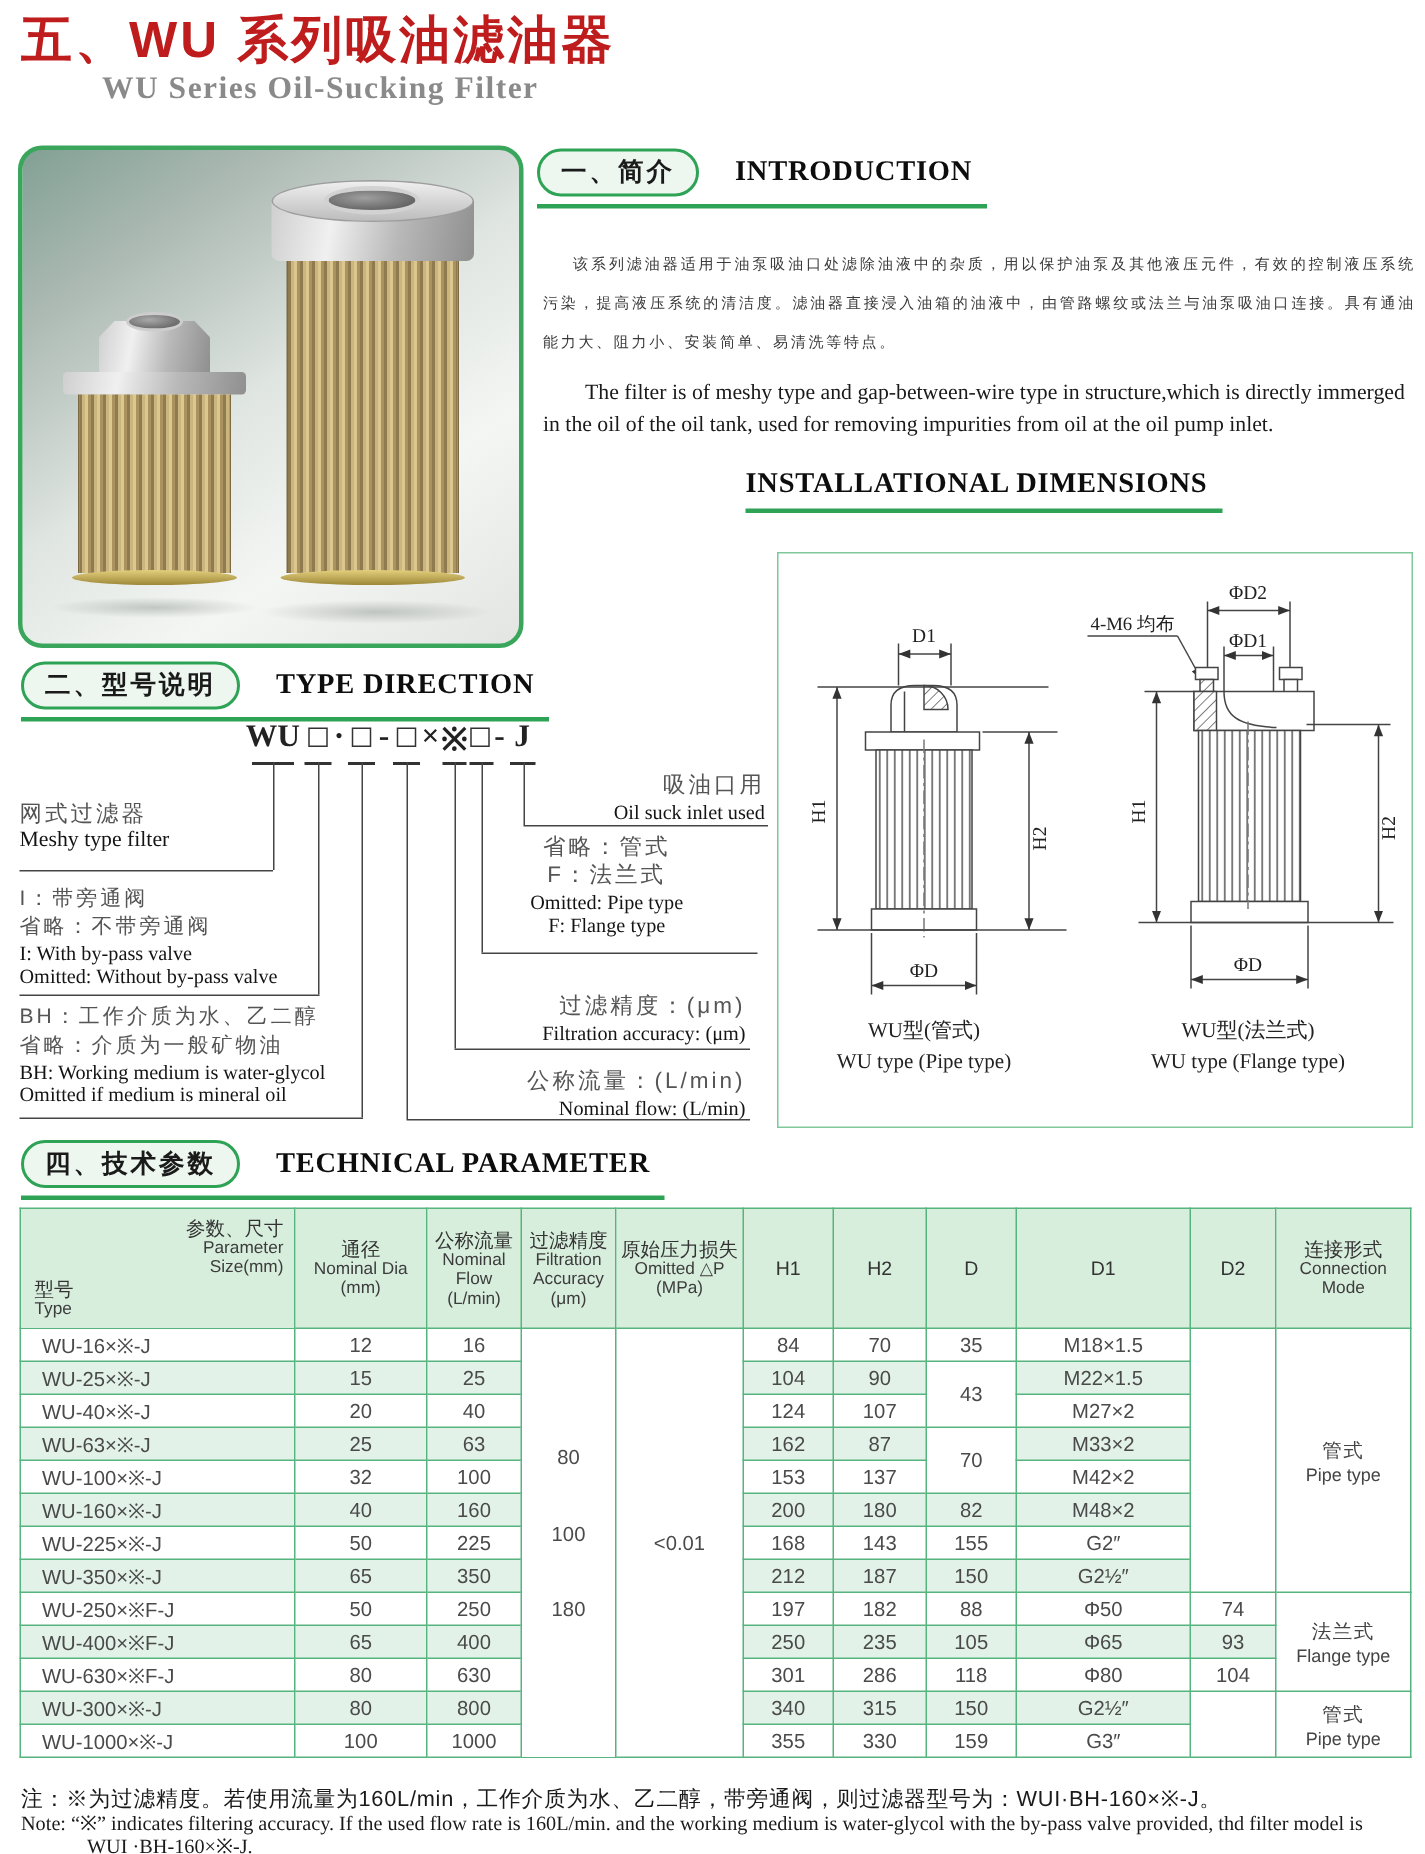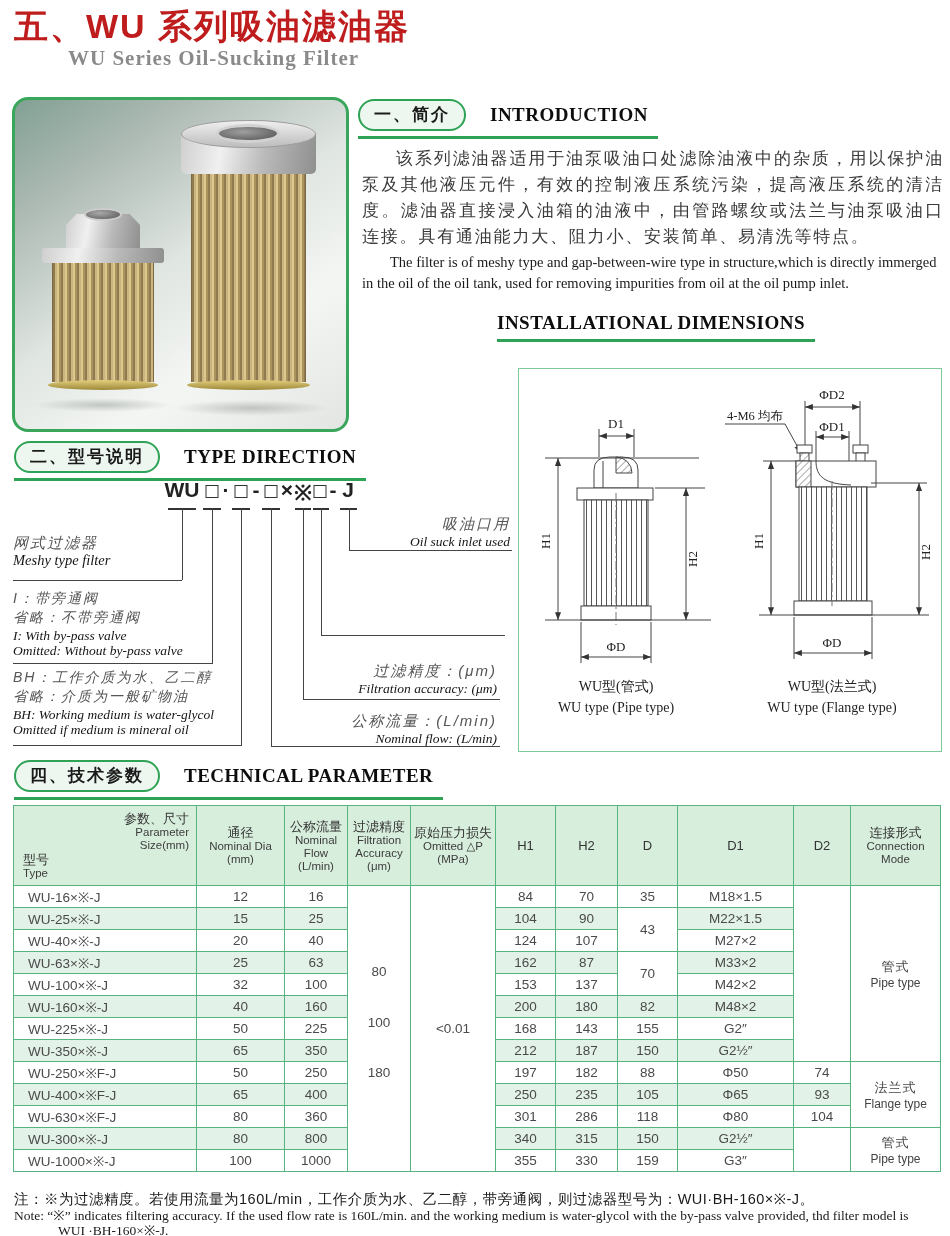--- a/index.html
+++ b/index.html
@@ -25,40 +25,40 @@
     border:3px solid #3aa65c; border-radius:16px; overflow:hidden;
     background:linear-gradient(145deg,#82a094 0%,#aebbb4 22%,#dfe5e1 48%,#f4f6f4 72%,#e2e5e2 100%); }
   .flt { position:absolute; }
   .metal { background:linear-gradient(100deg,#cfcfcf 0%,#f0f0f0 30%,#b9b9b9 62%,#8f8f8f 100%); }
   .pleats { background:repeating-linear-gradient(90deg,#8f7b4f 0 2px,#cbb57f 2px 4px,#dcc88f 4px 6px,#ab9360 6px 8px);
     border-left:1px solid #7d6a42; border-right:1px solid #7d6a42; }
   .rim { background:linear-gradient(180deg,#e3cf7c,#9c8838); border-radius:50%; }
   .shadow { background:radial-gradient(ellipse at center, rgba(60,70,60,0.25), rgba(0,0,0,0) 70%); }
 
   
-  .intro-zh { position:absolute; left:362px; top:146px; width:582px; font-size:17px;
+  .intro-zh { position:absolute; left:362px; top:164px; width:582px; font-size:10px;
     line-height:26px; color:#3a3a3a; letter-spacing:1.8px; text-align:justify; text-indent:2em; }
   .intro-en { position:absolute; left:362px; top:252px; width:582px;
     font-family:"Liberation Serif",serif; font-size:14.5px; line-height:21px; color:#1a1a1a; text-indent:28px; }
 
   
   .panel { position:absolute; left:518px; top:368px; width:424px; height:384px;
     border:1px solid #7fc89a; background:#fefffe; }
   svg text { font-family:"Liberation Serif",serif; fill:#222; }
 
   
   .tdg { position:absolute; left:0; top:478px; width:515px; height:282px; }
   .code-part { position:absolute; top:0; transform:translateX(-50%);
-    font-family:Liberation Sans, sans-serif; font-size:21px; font-weight:bold; color:#222; }
+    font-family:Liberation Serif, serif; font-size:21px; font-weight:bold; color:#222; }
   .code-box { position:absolute; top:7px; width:13px; height:13px; border:1.5px solid #333;
     transform:translateX(-50%); background:#fff; }
   .tick { position:absolute; height:1.5px; background:#333; }
   .vline { position:absolute; width:1px; background:#444; }
   .hline { position:absolute; height:1px; background:#444; }
-  .lbl { position:absolute;font-style:italic; }
+  .lbl { position:absolute; }
   .lzh { font-size:15px; color:#555; letter-spacing:2px; line-height:17px; margin-bottom:2px; }
   .len { font-family:"Liberation Serif",serif; font-size:13.5px; color:#141414; line-height:15px; }
   .r { text-align:right; }
   .c { text-align:center; }
 
   
   table { position:absolute; left:13px; top:805px; border-collapse:collapse; table-layout:fixed; width:927px; }
   td { border:1px solid #56b47e; font-size:13.5px; color:#4a4a4a; text-align:center;
     height:22px; padding:0; background:#fff; overflow:hidden; }
   tr.hd td { background:#d8eedd; height:80px; vertical-align:middle; }
@@ -271,20 +271,26 @@
   <div class="lbl" style="left:13px; top:112px;">
     <div class="lzh" style="font-size:14px;">I：带旁通阀</div>
     <div class="lzh" style="font-size:14px;">省略：不带旁通阀</div>
     <div class="len">I: With by-pass valve</div>
     <div class="len">Omitted: Without by-pass valve</div>
   </div>
 
   <div class="lbl r" style="right:5px; top:37px;">
     <div class="lzh">吸油口用</div>
     <div class="len">Oil suck inlet used</div>
+  </div>
+  <div class="lbl c" style="right:18px; top:78px; width:185px;">
+    <div class="lzh">省略：管式</div>
+    <div class="lzh">F：法兰式</div>
+    <div class="len">Omitted: Pipe type</div>
+    <div class="len">F: Flange type</div>
   </div>
   <div class="lbl r" style="right:18px; top:184px;">
     <div class="lzh">过滤精度：(μm)</div>
     <div class="len">Filtration accuracy: (μm)</div>
   </div>
   <div class="lbl r" style="right:18px; top:234px;">
     <div class="lzh">公称流量：(L/min)</div>
     <div class="len">Nominal flow: (L/min)</div>
   </div>
 </div>
@@ -466,21 +472,21 @@
     <td class="g">400</td>
     <td class="g">250</td>
     <td class="g">235</td>
     <td class="g">105</td>
     <td class="g">Φ65</td>
     <td class="g">93</td>
   </tr>
   <tr>
     <td class="model">WU-630×※F-J</td>
     <td>80</td>
-    <td>360</td>
+    <td>630</td>
     <td>301</td>
     <td>286</td>
     <td>118</td>
     <td>Φ80</td>
     <td>104</td>
   </tr>
   <tr>
     <td class="model g">WU-300×※-J</td>
     <td class="g">80</td>
     <td class="g">800</td>

